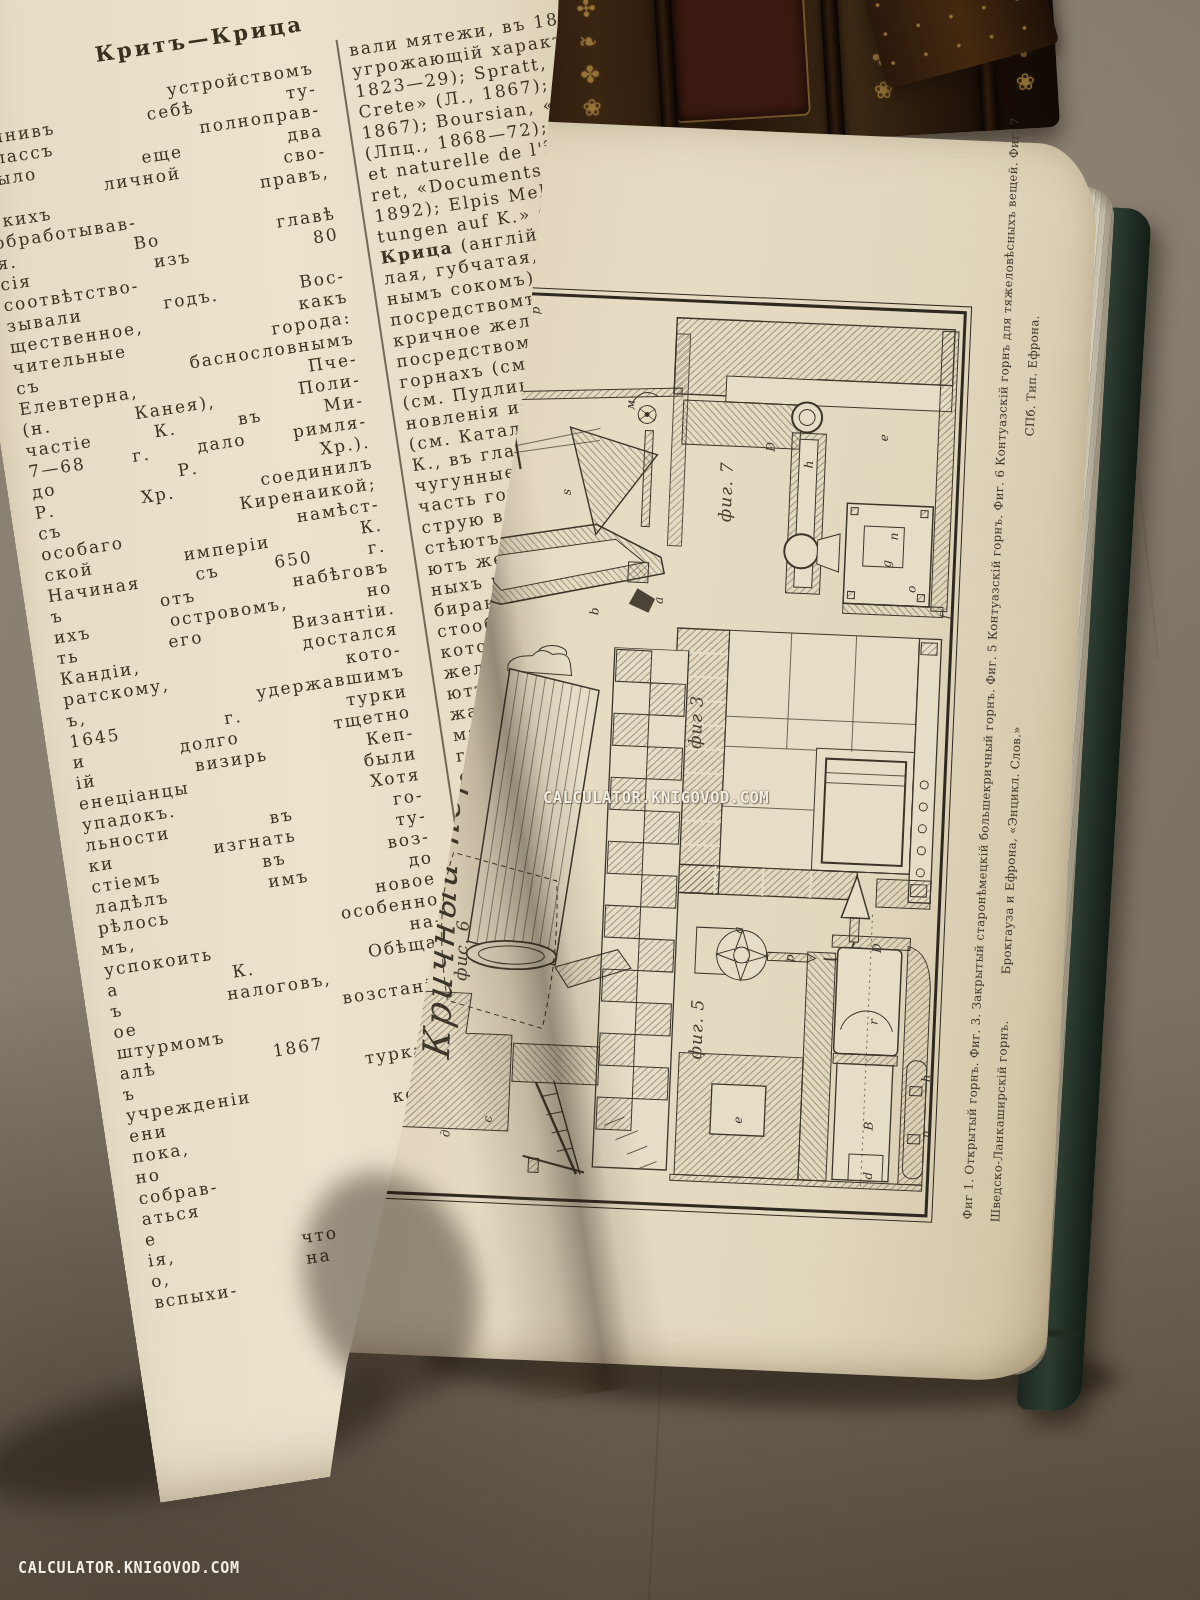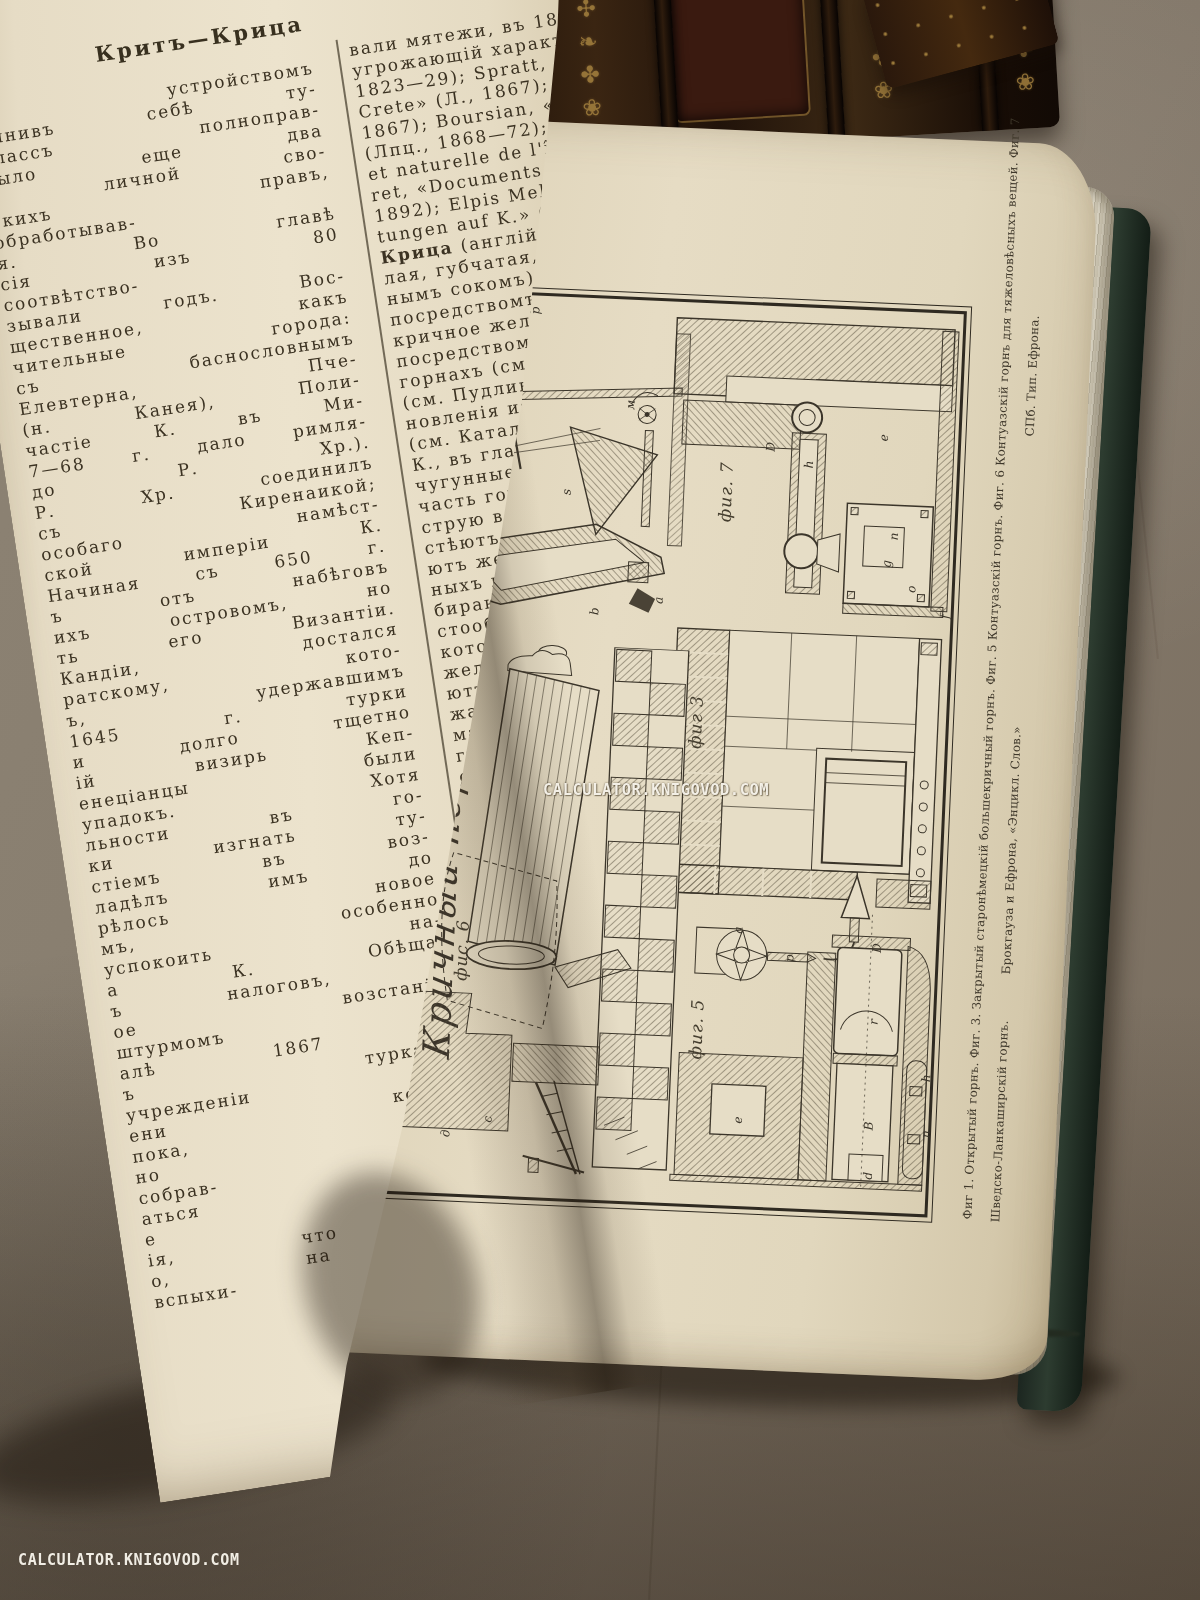--- a/index.html
+++ b/index.html
@@ -78,21 +78,21 @@
   .fig svg{position:absolute;left:0;top:0;}
   .fig svg line,.fig svg path,.fig svg rect,.fig svg circle,.fig svg ellipse{stroke:#3b352a;stroke-width:1;fill:none;}
   .fig-label{font-style:italic;font-size:17px;letter-spacing:1px;color:#453e2f;}
   .fig-letter{position:absolute;font-style:italic;font-size:12px;color:#3b352a;transform:rotate(-90deg);}
   .plate-caption{font-size:11.8px;letter-spacing:.3px;color:#3f382b;}
   .plate-caption2{display:flex;width:908px;font-size:11.8px;letter-spacing:.3px;color:#3f382b;}
   .plate-caption2 .seg2{margin-left:46px;}
   .plate-caption2 .seg3{margin-left:auto;}
   
   .wm{position:absolute;z-index:30;font-family:"DejaVu Sans Mono",monospace;font-weight:bold;
-    color:rgba(250,247,238,.95);}
+    color:rgba(250,247,238,.95);margin-top:8px;}
   .wm-center{left:543px;top:781px;font-size:15.5px;letter-spacing:.5px;
     text-shadow:0 0 2px rgba(70,58,36,.8),1px 1px 1px rgba(70,58,36,.5);}
   .wm-bottom{left:18px;top:1551px;font-size:15px;letter-spacing:.6px;
     text-shadow:0 0 1px rgba(60,50,35,.4);}
 </style>
 </head>
 <body>
 
 <div id="canvas">
 

